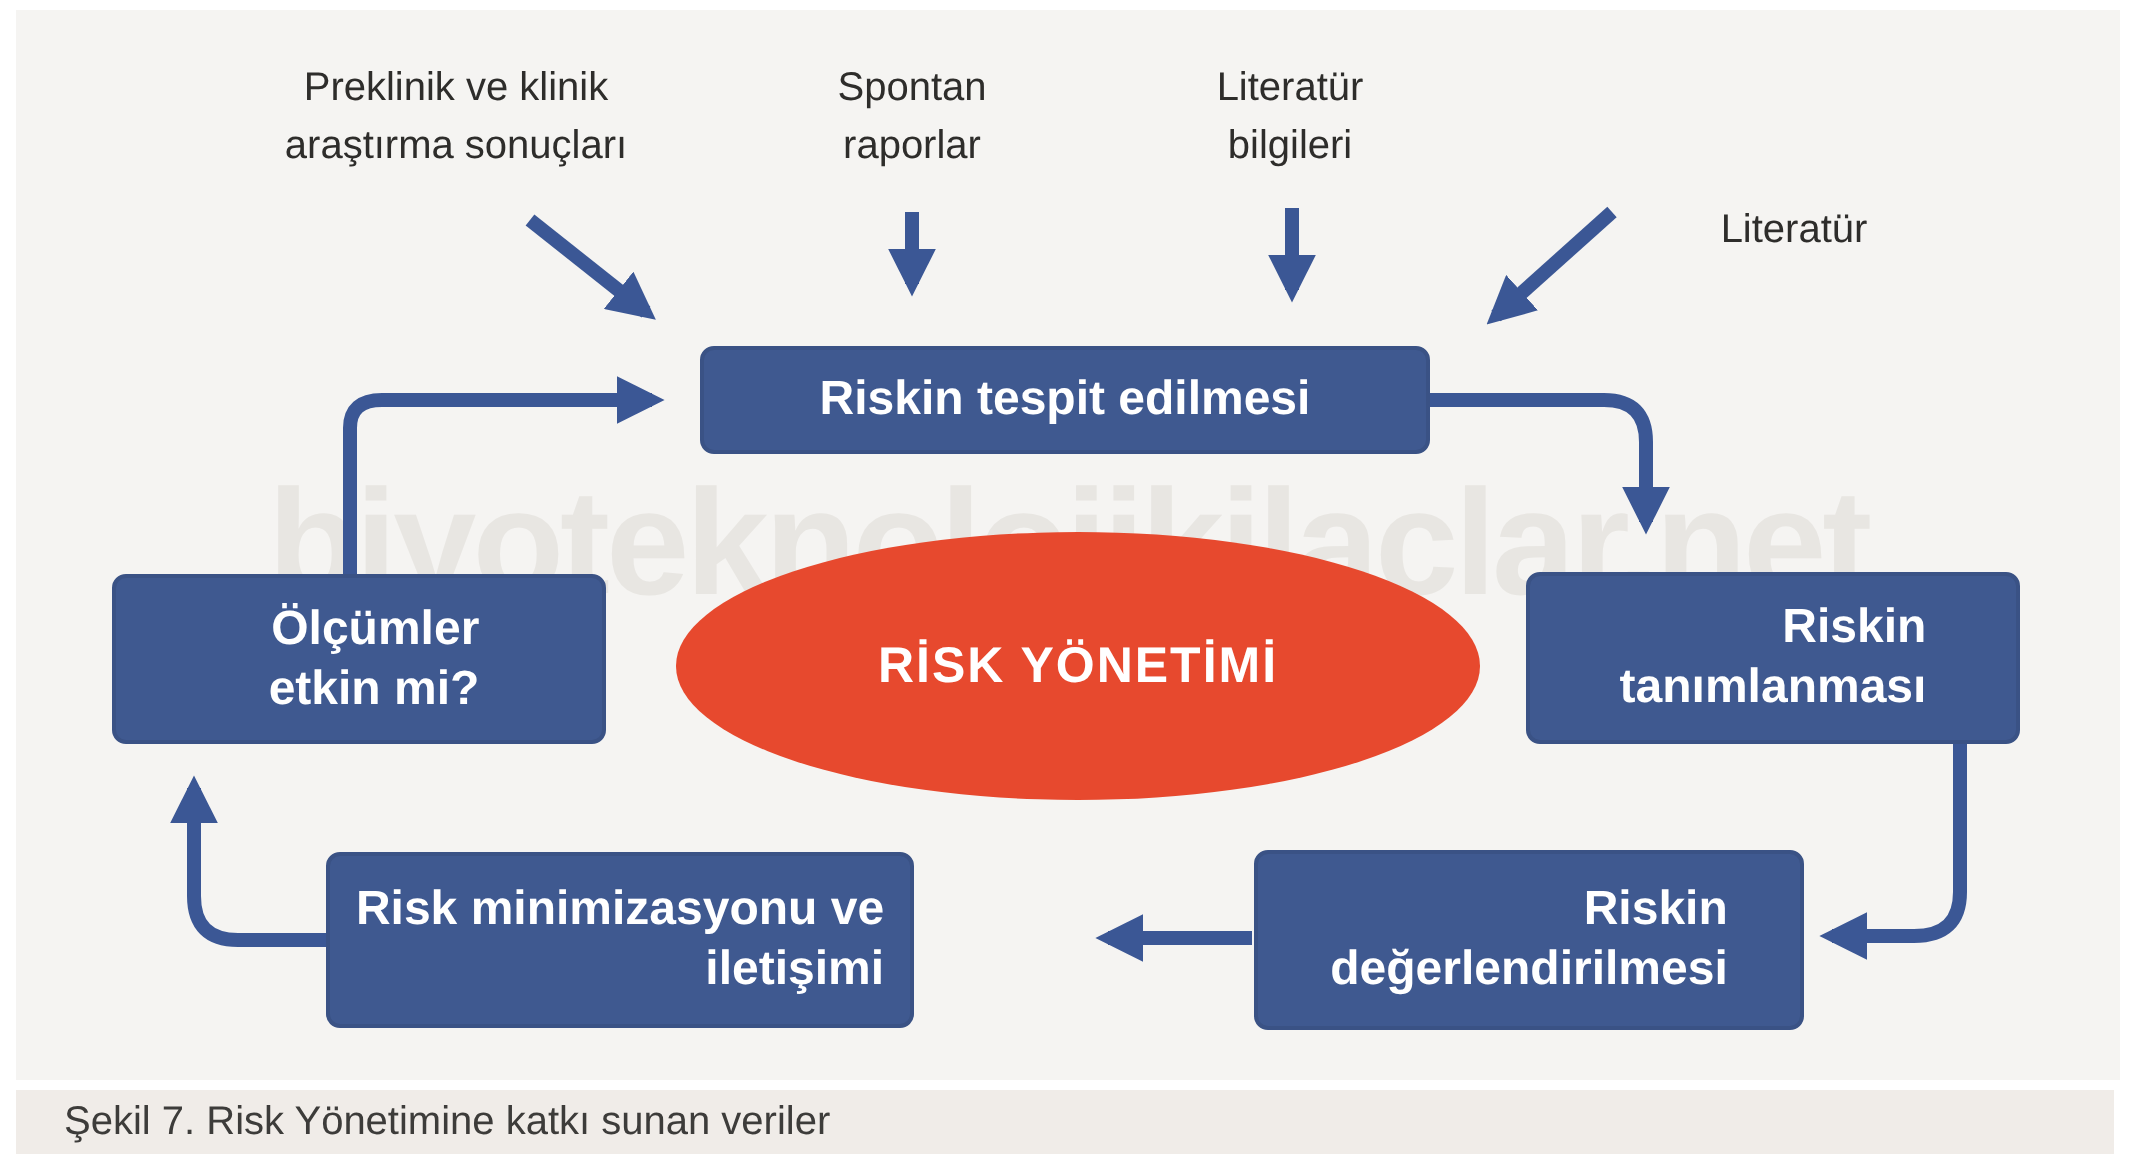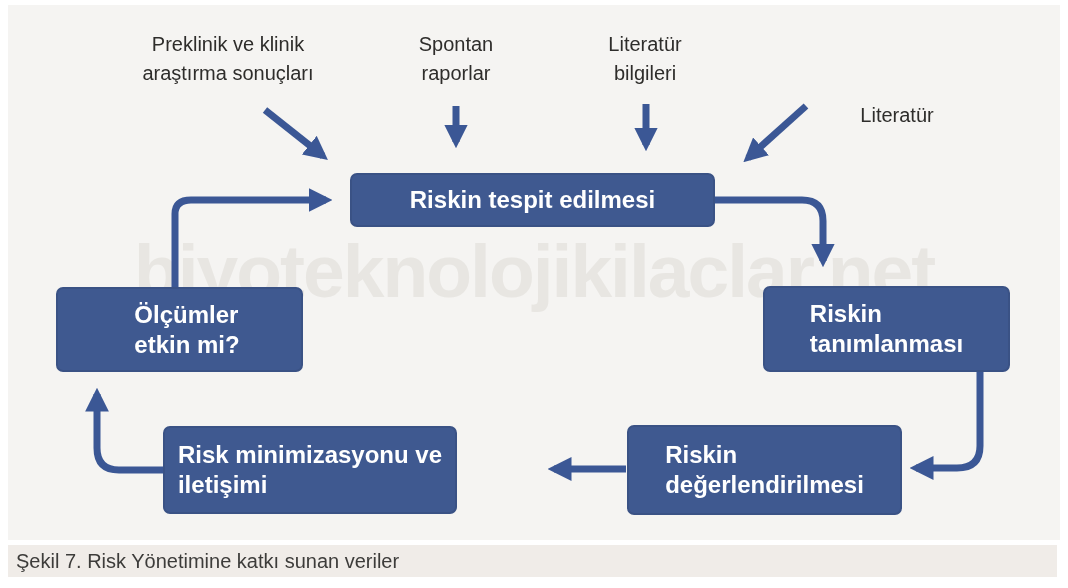--- a/index.html
+++ b/index.html
@@ -16,21 +16,21 @@
     position:absolute;left:0;top:228px;width:1068px;
     font-size:75px;font-weight:700;letter-spacing:-2px;
     color:#e8e6e2;text-align:center;white-space:nowrap;
     user-select:none;
   }
   .arrows{position:absolute;left:0;top:0;width:1068px;height:588px;pointer-events:none;}
   .node{
     position:absolute;display:flex;align-items:center;justify-content:center;
     background:#3f5990;border:2px solid #3a5285;border-radius:7px;
     color:#ffffff;font-weight:700;font-size:24px;line-height:30px;
-    text-align:left;white-space:pre-line;box-sizing:border-box;
+    text-align:right;white-space:pre-line;box-sizing:border-box;
   }
   .node-top{left:350px;top:173px;width:365px;height:54px;}
   .node-right{left:763px;top:286px;width:247px;height:86px;}
   .node-bottomright{left:627px;top:425px;width:275px;height:90px;}
   .node-bottomleft{left:163px;top:426px;width:294px;height:88px;}
   .node-left{left:56px;top:287px;width:247px;height:85px;padding-left:15px;}
   .ellipse{
     position:absolute;left:338px;top:266px;width:402px;height:134px;
     background:#e7492e;border-radius:50%;
     display:flex;align-items:center;justify-content:center;
@@ -43,21 +43,21 @@
   .lab-preklinik{left:98px;top:30px;width:260px;}
   .lab-spontan{left:386px;top:30px;width:140px;}
   .lab-literatur{left:575px;top:30px;width:140px;}
   .lab-epidem{left:748px;top:30px;width:200px;}
   .lab-kayitlar{left:837px;top:101px;width:120px;}
   .caption-band{
     position:absolute;left:8px;top:545px;width:1049px;height:32px;
     background:#f0ece8;display:flex;align-items:center;
   }
   .caption-text{
-    color:#3d3c3a;font-size:20px;padding-left:8px;
+    color:#3d3c3a;font-size:20px;padding-left:24px;
   }
 </style>
 </head>
 <body>
 
 <div class="stage">
 
   <div class="panel"></div>
 
   <div class="watermark">biyoteknolojikilaclar.net</div>
@@ -92,18 +92,19 @@
   <div class="node node-top">Riskin tespit edilmesi</div>
   <div class="node node-right">Riskin
 tanımlanması</div>
   <div class="node node-bottomright">Riskin
 değerlendirilmesi</div>
   <div class="node node-bottomleft">Risk minimizasyonu ve
 iletişimi</div>
   <div class="node node-left">Ölçümler
 etkin mi?</div>
 
+  <div class="ellipse">RİSK YÖNETİMİ</div>
 
   <div class="caption-band">
     <span class="caption-text">Şekil 7. Risk Yönetimine katkı sunan veriler</span>
   </div>
 
 </div>
 
 </body></html>

